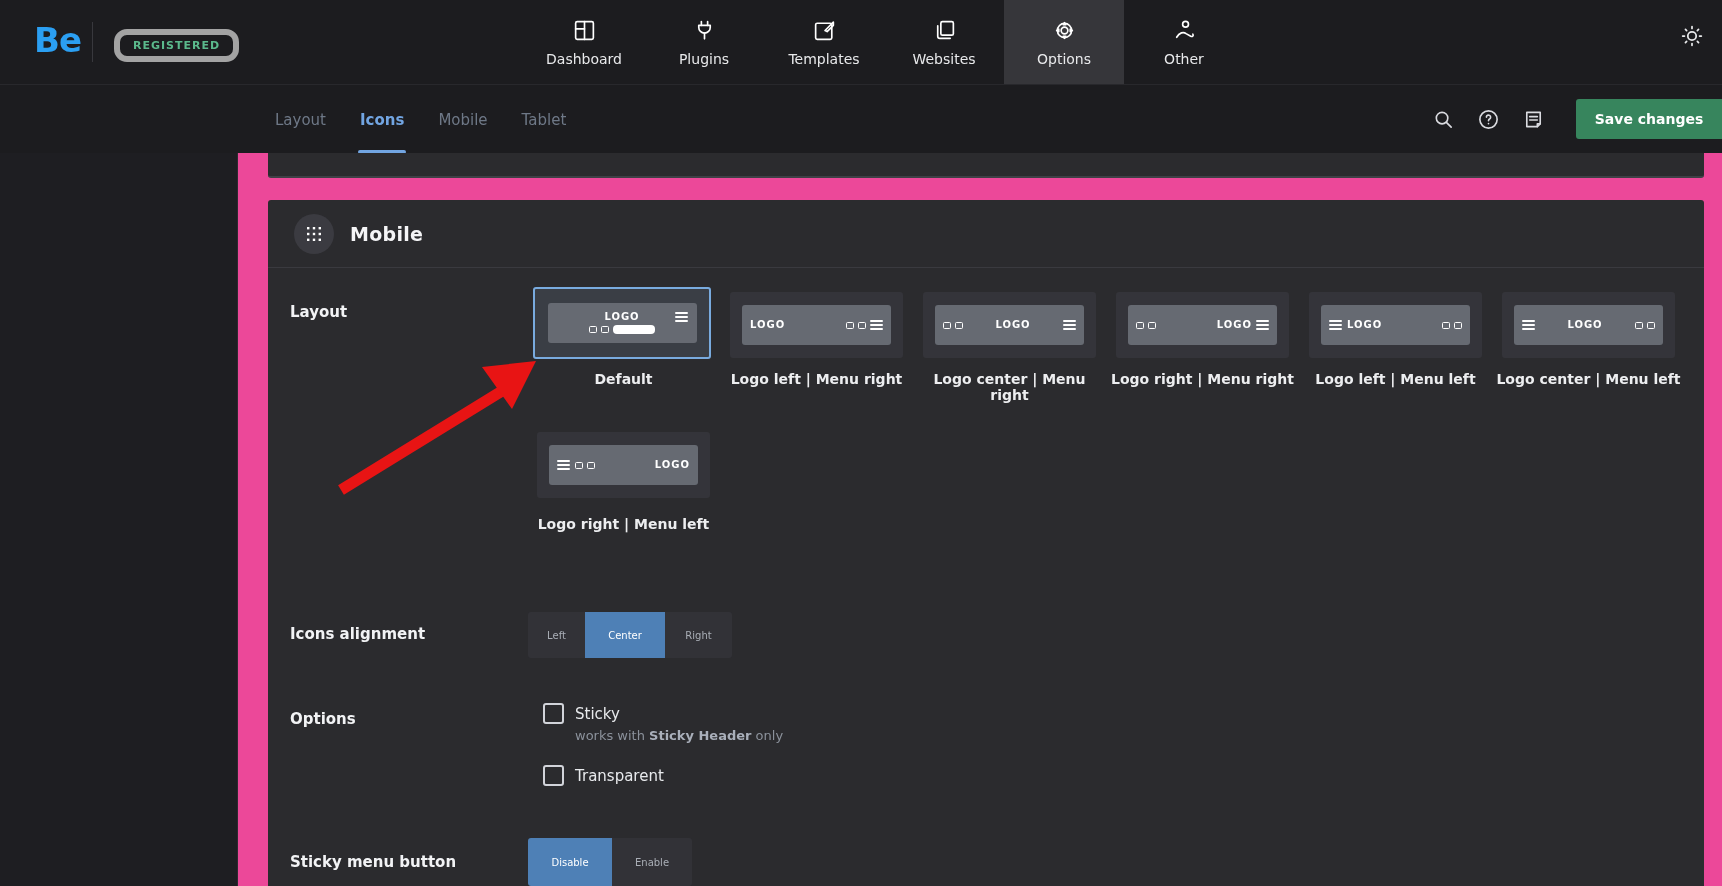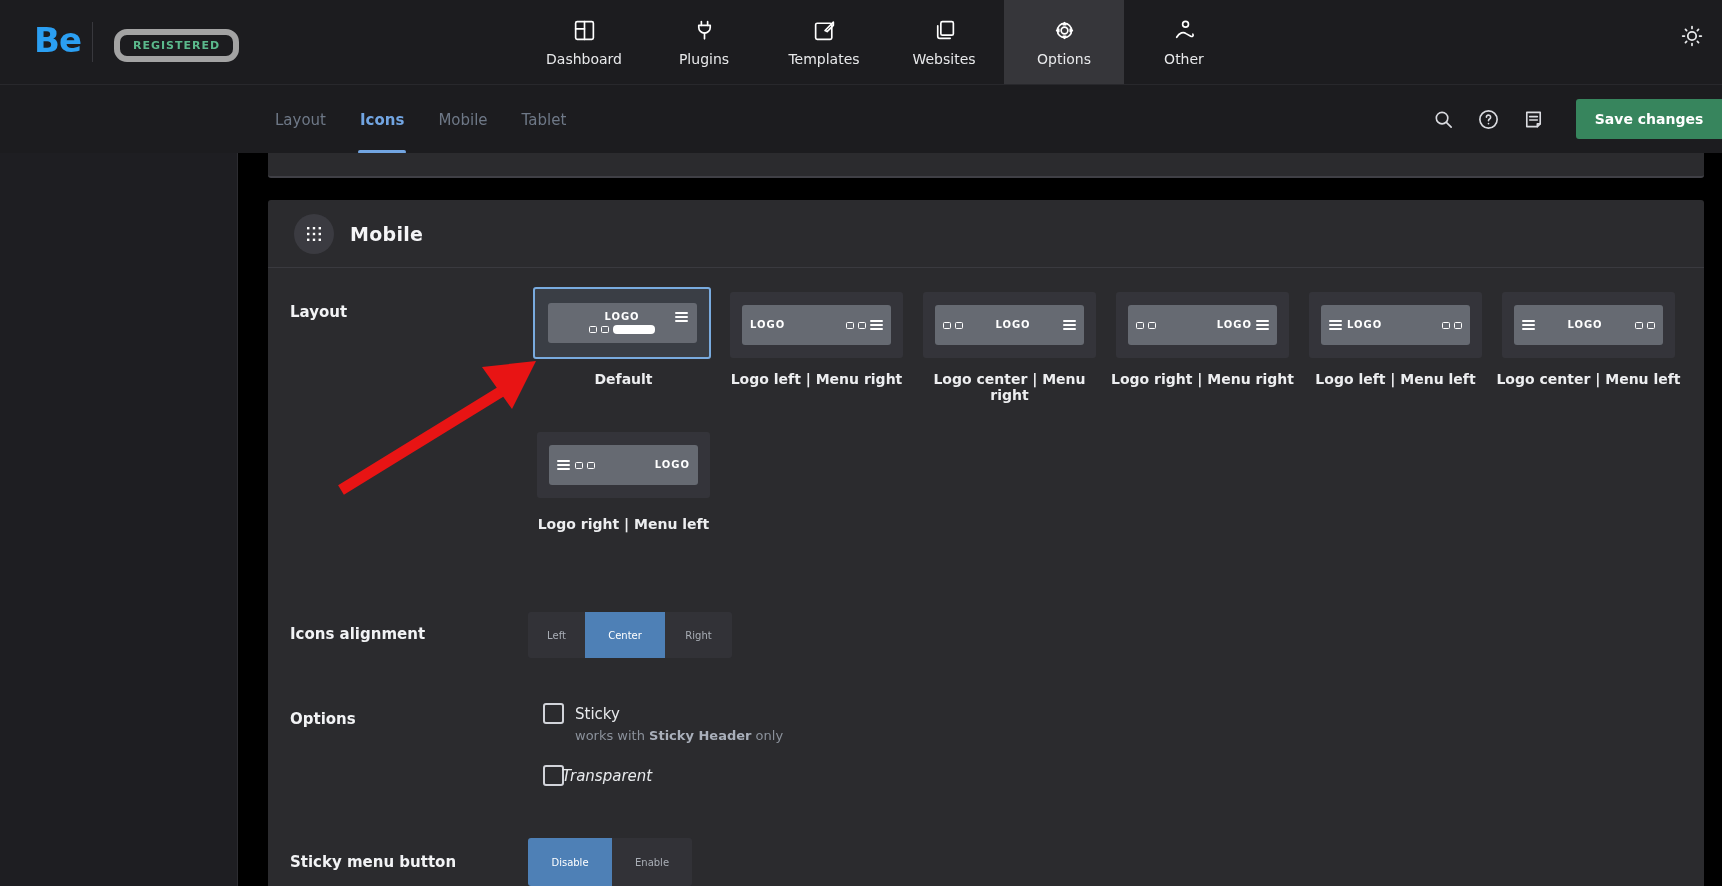--- a/index.html
+++ b/index.html
@@ -1,19 +1,19 @@
 <!DOCTYPE html>
 <html><head>
 <meta charset="utf-8">
 <style>
   * { margin:0; padding:0; box-sizing:border-box; }
   html,body { background:#232327; }
   #app {
     position:relative; width:1722px; height:886px; overflow:hidden;
-    background:#000000; font-family:"DejaVu Sans", sans-serif; color:#e9eaec;
+    background:#ec4899; font-family:"DejaVu Sans", sans-serif; color:#e9eaec;
   }
   
   .topbar { position:absolute; left:0; top:0; width:1722px; height:84px; background:#1c1c1f; }
   .logo { position:absolute; left:34px; top:20px; font-size:34px; font-weight:800; letter-spacing:-1px; color:#2b9ff2; }
   .logo-divider { position:absolute; left:92px; top:22px; width:1px; height:40px; background:#38383d; }
   .badge { position:absolute; left:114px; top:29px; padding:4px 13px; border:6px solid #a3a3a3; border-radius:13px;
            color:#5bb98c; font-size:11px; font-weight:600; letter-spacing:1px; }
   .nav { position:absolute; left:524px; top:0; height:84px; display:flex; }
   .nav-item { width:120px; height:84px; display:flex; flex-direction:column; align-items:center; justify-content:center; gap:8px; cursor:pointer; }
   .nav-item.active { background:#36363a; }
@@ -320,21 +320,21 @@
       <div class="seg" style="width:67px;">Right</div>
     </div>
 
     <div class="row-label" style="left:22px; top:510px;">Options</div>
 
     <div class="checkbox" style="left:275px; top:503px;"></div>
     <div class="cb-label" style="left:307px; top:505px;">Sticky</div>
     <div class="cb-hint" style="left:307px; top:528px;"><span>works with </span><b>Sticky Header</b><span> only</span></div>
 
     <div class="checkbox" style="left:275px; top:565px;"></div>
-    <div class="cb-label" style="left:294px; top:567px;font-style:italic;">Transparent</div>
+    <div class="cb-label" style="left:307px; top:567px;">Transparent</div>
 
     <div class="row-label" style="left:22px; top:653px;">Sticky menu button</div>
     <div class="btn-group" style="left:260px; top:638px;">
       <div class="seg active" style="width:84px; height:48px;">Disable</div>
       <div class="seg" style="width:80px; height:48px;">Enable</div>
     </div>
   </div>
 
   <svg class="arrow" viewBox="320 350 230 150">
     <line x1="341" y1="490" x2="502" y2="391" stroke="#e81414" stroke-width="11"></line>

